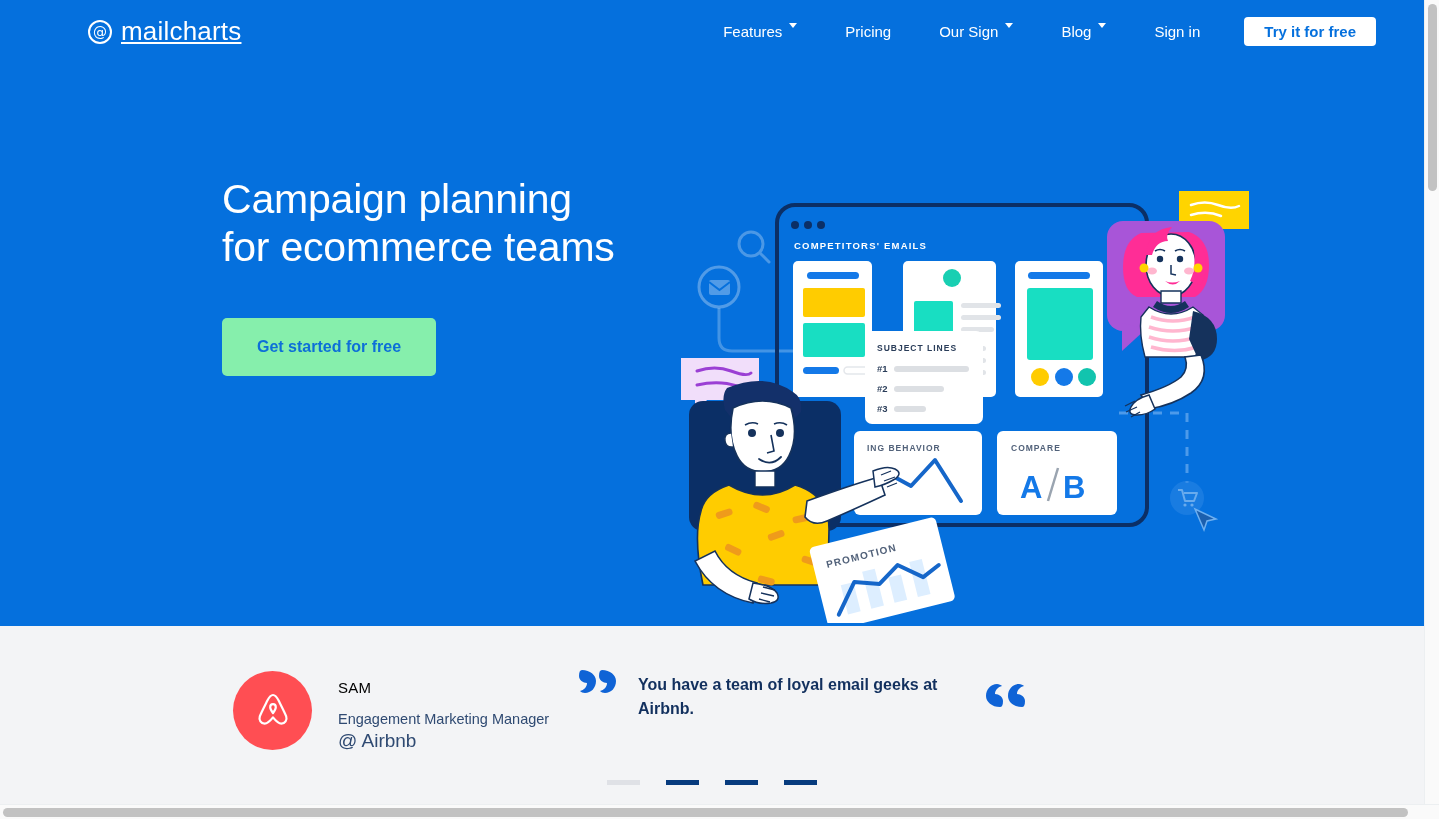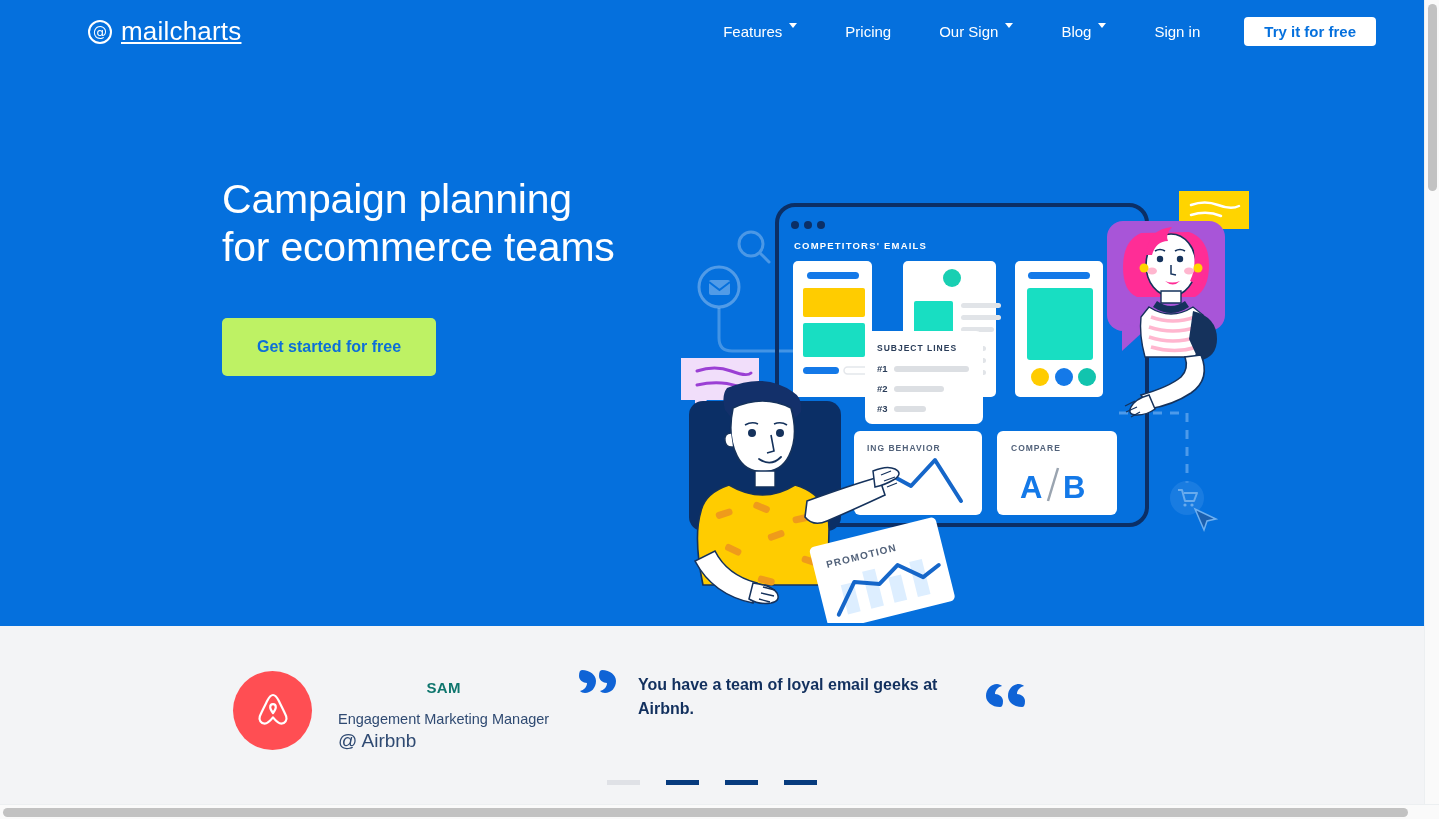--- a/index.html
+++ b/index.html
@@ -67,41 +67,41 @@
   .hero-text { position: absolute; left: 222px; top: 112px; width: 440px; }
   .hero-title {
     color: #fff; font-size: 41px; line-height: 48px; font-weight: 400;
     letter-spacing: -0.2px; white-space: pre-line;
   }
   .hero-sub {
     color: #ffffff; font-size: 17px; line-height: 28px; margin-top: 25px;
     max-width: 380px;
   }
   .btn-hero {
-    display: inline-block; margin-top: 47px; background: #bef264; color: #0d6fd8;
+    display: inline-block; margin-top: 47px; background: #86efac; color: #0d6fd8;
     font-size: 16px; font-weight: 600; padding: 20px 35px; border-radius: 5px;
     border: none; cursor: pointer;
   }
 
   
   .illus { position: absolute; left: 667px; top: 120px; width: 620px; height: 440px; }
   .illus svg { display: block; }
 
   
   .testimonial {
     position: relative; background: #f3f4f6; height: 178px;
   }
   .tm-inner { position: relative; width: 1424px; height: 100%; }
   .avatar {
     position: absolute; left: 233px; top: 671px; width: 79px; height: 79px;
     border-radius: 50%; background: #ff4e53;
     display: flex; align-items: center; justify-content: center;
   }
   .tm-person { position: absolute; left: 338px; top: 679px; }
-  .tm-name { font-size: 15px; font-weight: 700; color: #0f766e; letter-spacing: .3px; text-align: center; }
+  .tm-name { font-size: 15px; font-weight: 400; color: #000000; letter-spacing: .3px; }
   .tm-role { font-size: 14.5px; color: #2f4a72; line-height: 21px; margin-top: 13px; }
   .tm-company { font-size: 19px; color: #2f4a72; line-height: 21px; }
 
   .quote-open { position: absolute; left: 578px; top: 668px; }
   .quote-text {
     position: absolute; left: 638px; top: 673px; width: 300px;
     font-size: 16px; line-height: 24px; color: #12305e; font-weight: bold;
   }
   .quote-close { position: absolute; left: 984px; top: 678px; }
 

